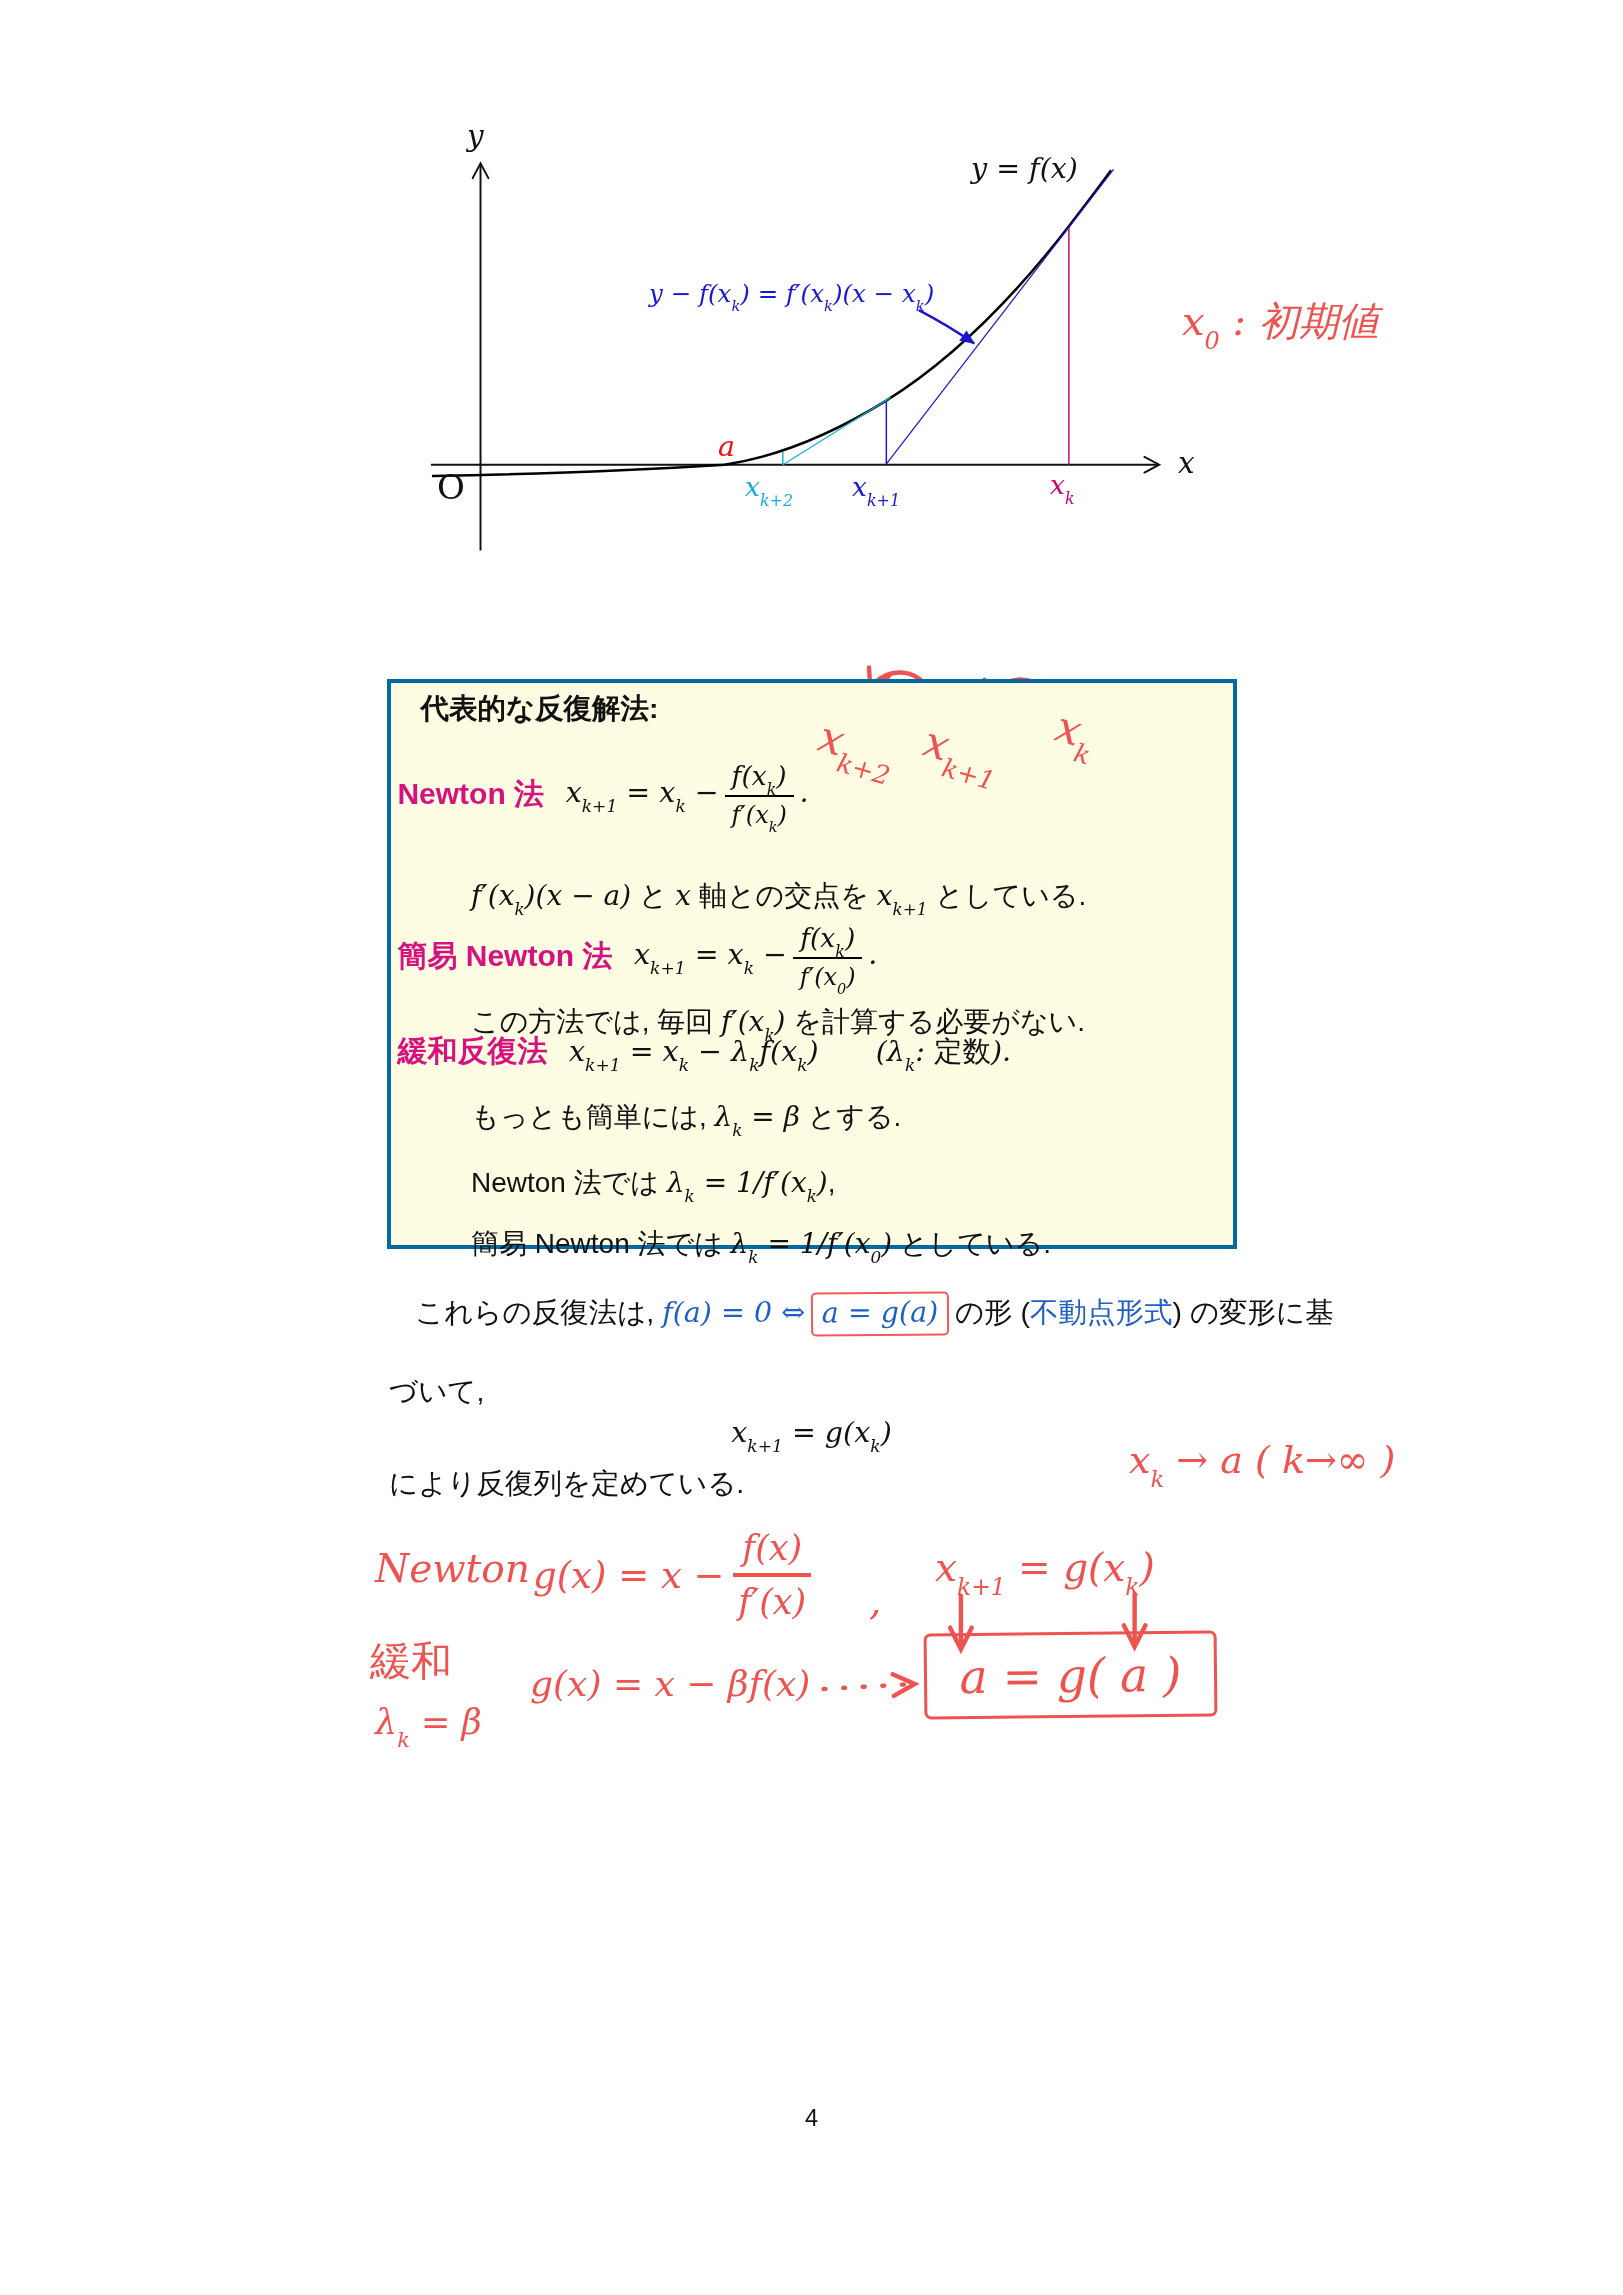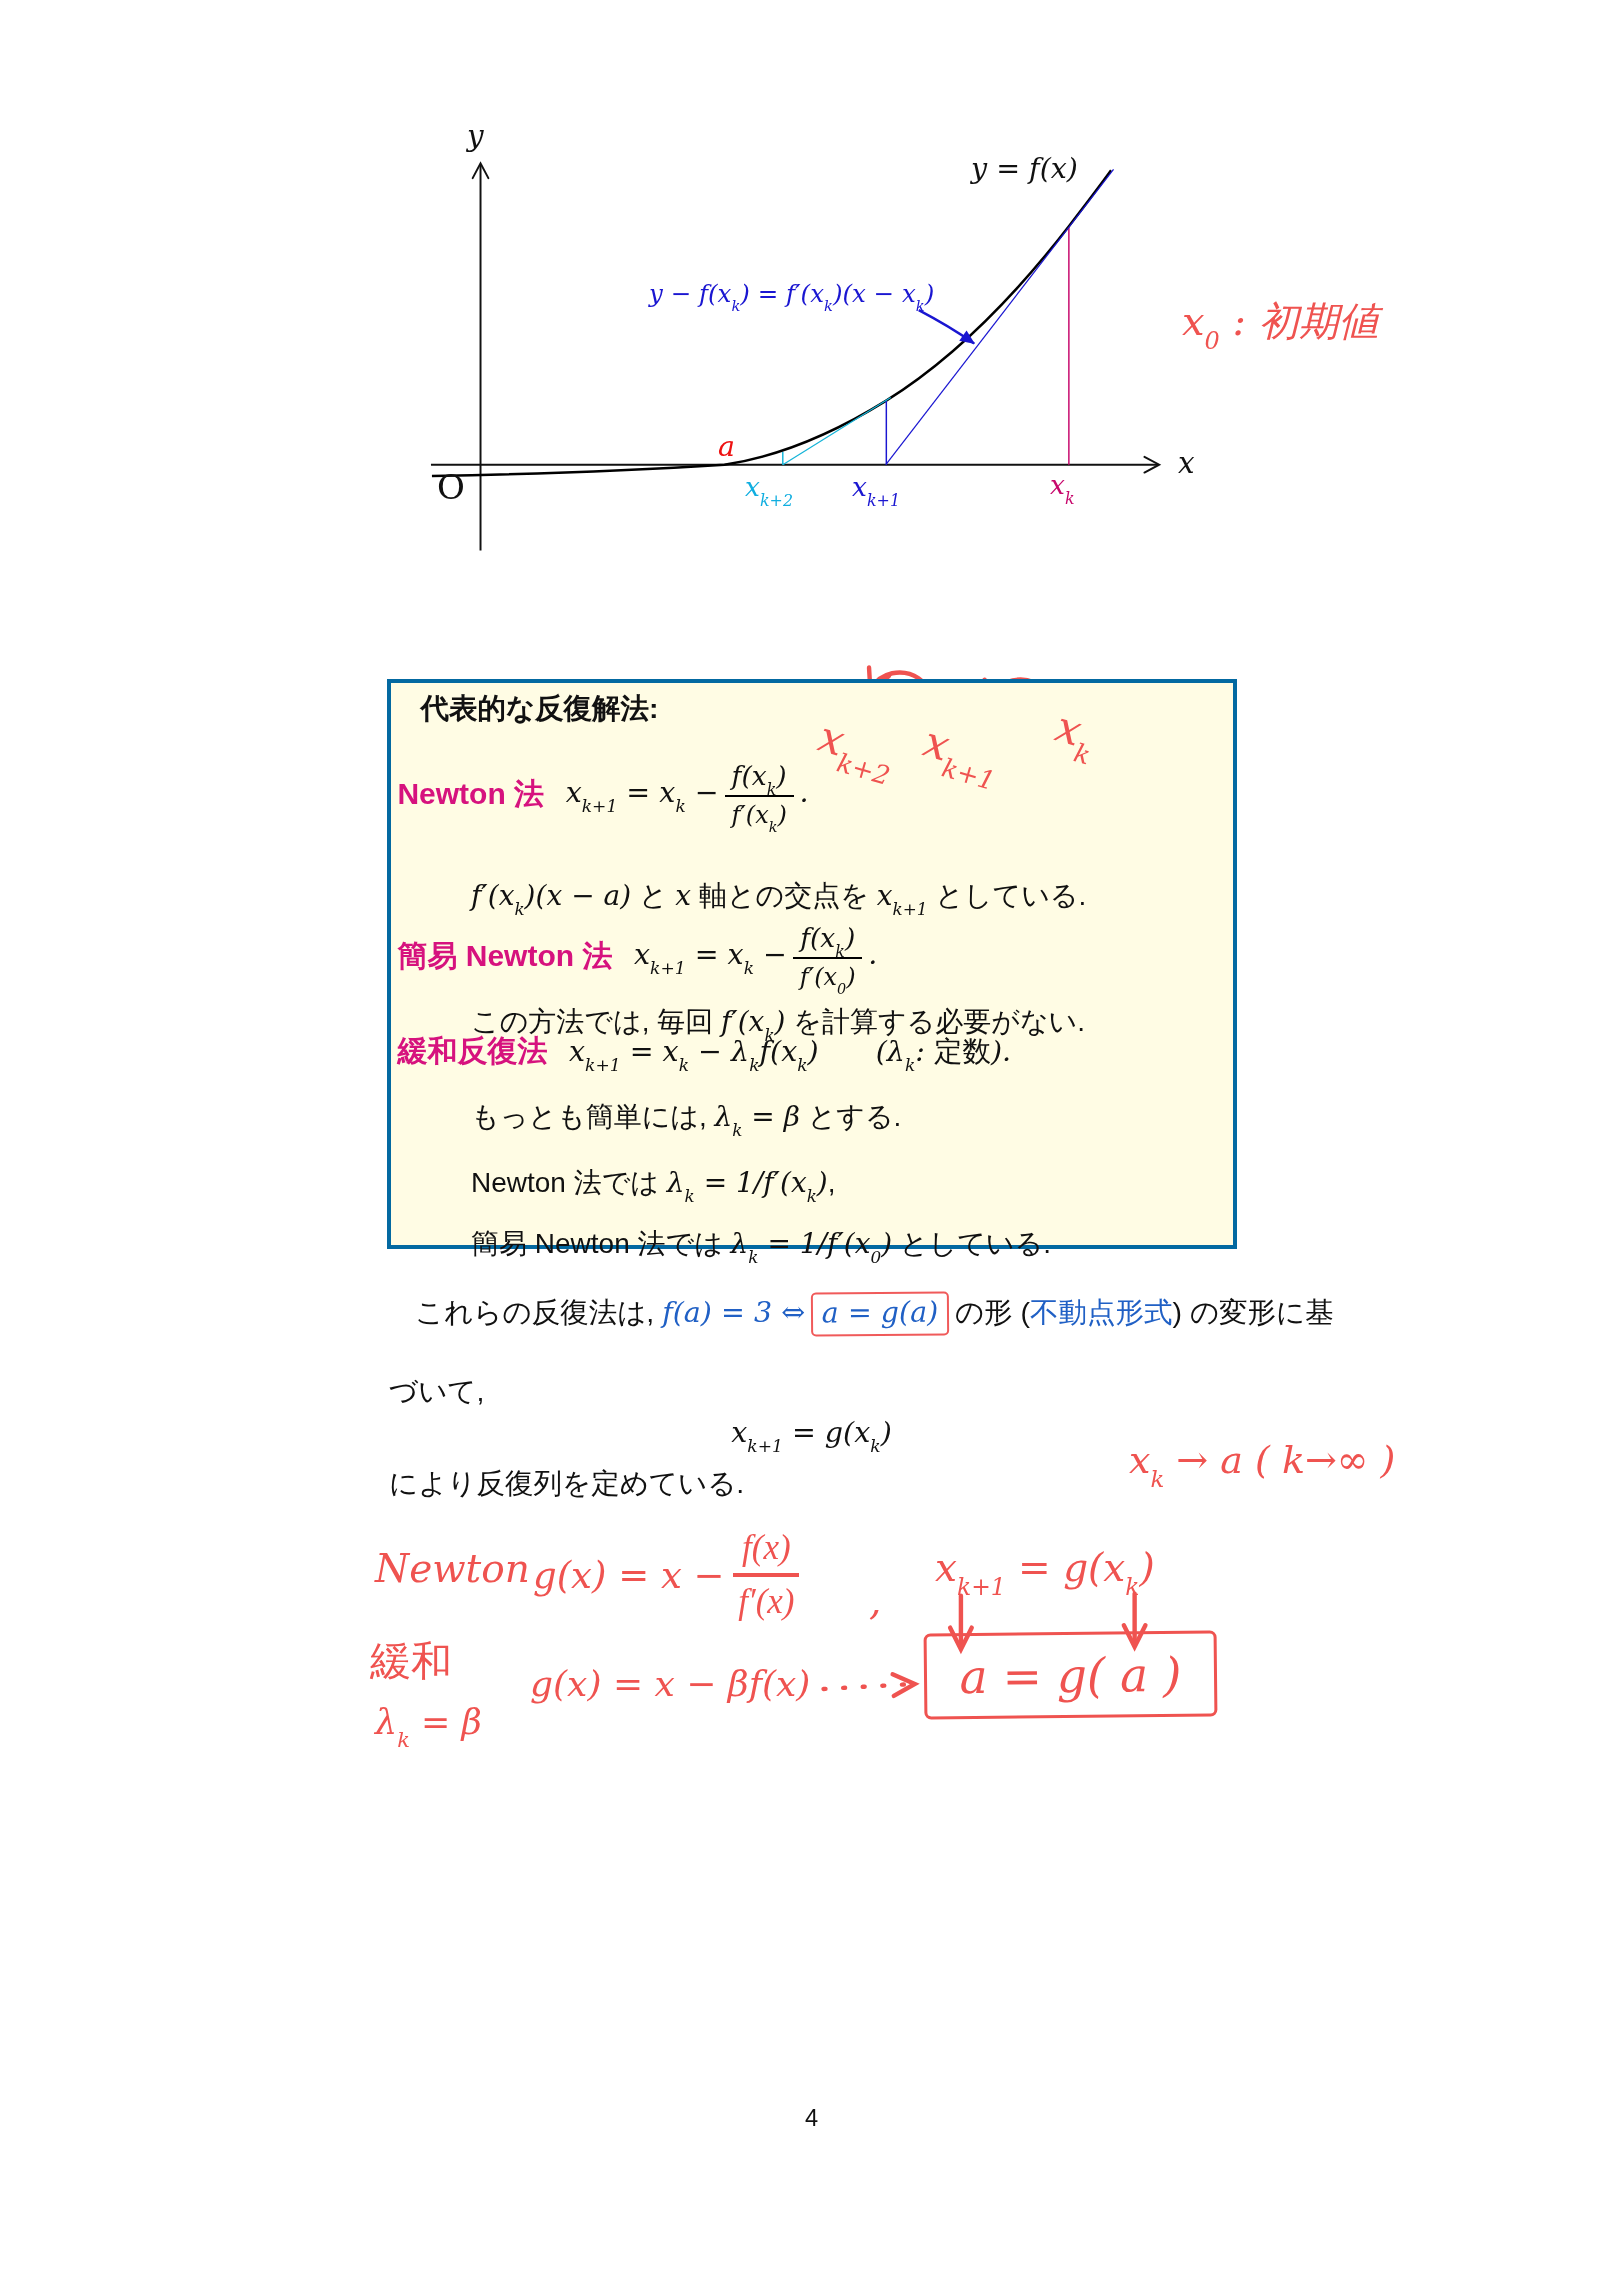--- a/index.html
+++ b/index.html
@@ -21,21 +21,21 @@
            background:#fffce4;border:4px solid #0369a1;box-sizing:border-box;overflow:visible;}
   .boxtitle{position:absolute;left:29.4px;top:6.9px;font-size:28.5px;font-weight:bold;color:#111;}
   .mrow{position:absolute;display:flex;align-items:center;white-space:nowrap;}
   .mname{font-weight:bold;color:#d6127e;font-family:"Liberation Sans",sans-serif;
          font-size:30px;margin-right:21.6px;}
   .mform{font-size:28.5px;color:#111;}
   .desc{position:absolute;left:80px;font-size:28px;color:#111;white-space:nowrap;}
   .frac{display:inline-block;vertical-align:middle;text-align:center;margin:0 5.9px;}
   .frac .fn{display:block;padding:0 6.9px 3.9px;border-bottom:2px solid #000;font-size:26.5px;}
   .frac .fd{display:block;padding:3.9px 6.9px 0;font-size:24px;}
-  .hfrac{display:inline-block;vertical-align:middle;text-align:center;margin:0 8.8px;font-family:Liberation Serif, serif;}
+  .hfrac{display:inline-block;vertical-align:middle;text-align:center;margin:0 8.8px;}
   .hfrac .fn{display:block;padding:0 4.9px 4.9px;border-bottom:4.4px solid currentColor;font-size:35px;}
   .hfrac .fd{display:block;padding:4.9px 4.9px 0;font-size:35px;}
   .inline-redbox{display:inline-block;border:2.9px solid #f05a5a;border-radius:5px;
                  padding:2px 8.8px 4.9px;margin:0 5.9px;transform:rotate(-0.4deg);}
   .seq{transform:rotate(16deg);transform-origin:left top;font-size:43px;}
   #fixedbox{position:absolute;left:924px;top:1632px;width:287px;height:80px;
             border:3.9px solid #ef5350;border-radius:6.9px;display:flex;align-items:center;
             justify-content:center;font-size:47px;transform:rotate(-0.6deg);}
   .caption{position:absolute;left:0;top:569px;width:1623px;text-align:center;font-size:22.6px;color:#111;}
   .pageno{position:absolute;left:0;top:2105px;width:1623px;text-align:center;font-size:23.6px;color:#111;}
@@ -119,21 +119,21 @@
     </div>
     <div class="desc" style="top:415px;">もっとも簡単には, <span class="m">λ<sub>k</sub> = β</span> とする.</div>
     <div class="desc" style="top:481px;">Newton 法では <span class="m">λ<sub>k</sub> = 1/f′(x<sub>k</sub>)</span>,</div>
     <div class="desc" style="top:542px;">簡易 Newton 法では <span class="m">λ<sub>k</sub> = 1/f′(x<sub>0</sub>)</span> としている.</div>
   </div>
 
   <div class="abs hand seq" style="left:827px;top:711px;">x<sub>k+2</sub></div>
   <div class="abs hand seq" style="left:932px;top:716px;">x<sub>k+1</sub></div>
   <div class="abs hand seq" style="left:1064px;top:701px;">x<sub>k</sub></div>
 
-  <div class="abs" style="left:415px;top:1292px;font-size:28.5px;">これらの反復法は, <span class="m blue">f(a) = 3 ⇔</span><span class="inline-redbox"><span class="m blue">a = g(a)</span></span>の形 (<span class="blue">不動点形式</span>) の変形に基</div>
+  <div class="abs" style="left:415px;top:1292px;font-size:28.5px;">これらの反復法は, <span class="m blue">f(a) = 0 ⇔</span><span class="inline-redbox"><span class="m blue">a = g(a)</span></span>の形 (<span class="blue">不動点形式</span>) の変形に基</div>
   <div class="abs" style="left:389px;top:1373px;font-size:28.5px;">づいて,</div>
   <div class="abs m" style="left:0;top:1416px;width:1623px;text-align:center;font-size:28.5px;">x<sub>k+1</sub> = g(x<sub>k</sub>)</div>
   <div class="abs" style="left:389px;top:1465px;font-size:28.5px;">により反復列を定めている.</div>
 
   <div class="abs hand" style="left:1129px;top:1438px;font-size:38px;">x<sub>k</sub> → a ( k→∞ )</div>
 
   <div class="abs hand" style="left:375px;top:1546px;font-size:39px;">Newton</div>
   <div class="abs hand" style="left:533px;top:1521px;display:flex;align-items:center;height:108px;font-size:37px;">
     <span>g(x) = x −</span>
       <span class="hfrac">

